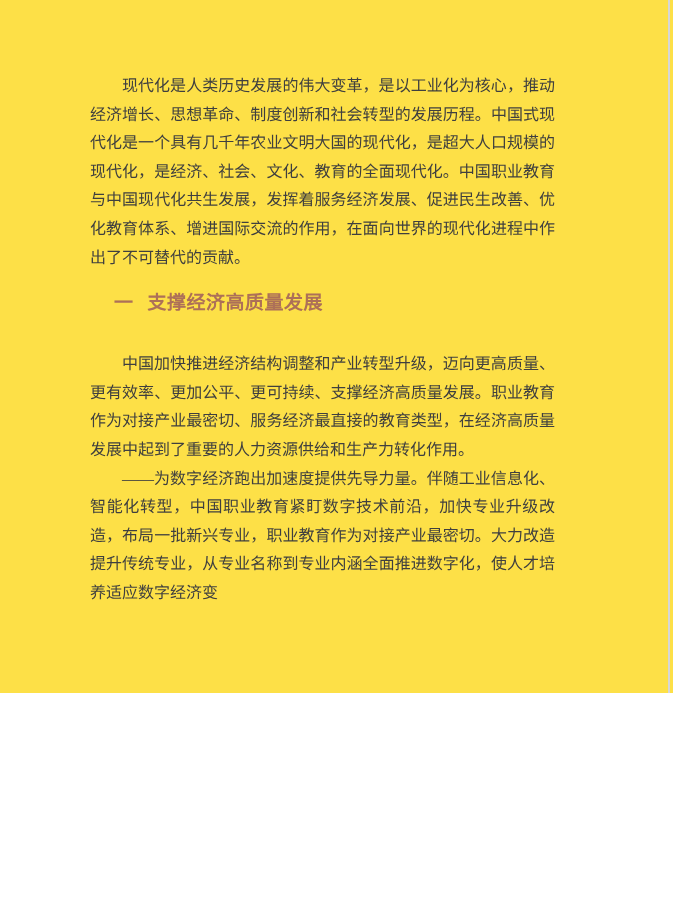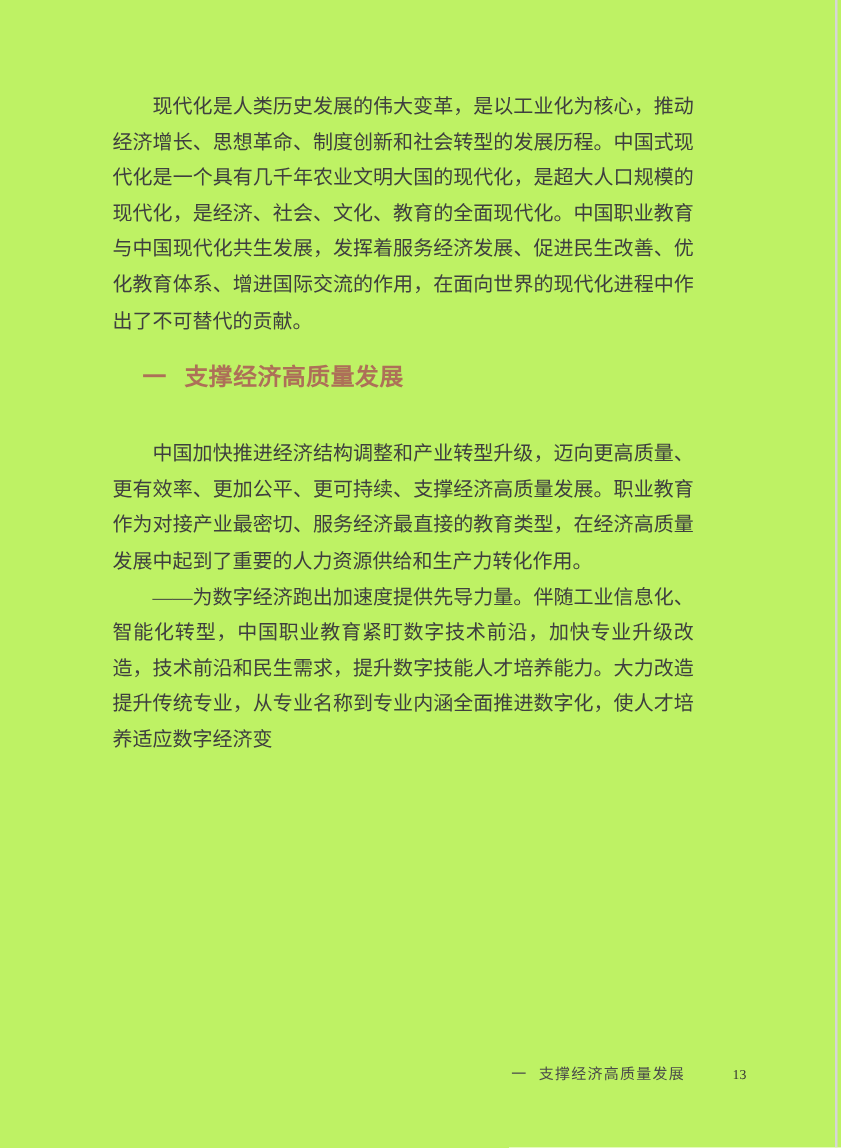--- a/index.html
+++ b/index.html
@@ -3,22 +3,22 @@
 <meta charset="utf-8">
 <style>
   html, body {
     margin: 0;
     padding: 0;
     background: #ffffff;
   }
   .page {
     position: relative;
     width: 673px;
-    height: 918px;
-    background: #bef264;
+    height: 693px;
+    background: #fde047;
     overflow: hidden;
     font-family: "Liberation Serif", "DejaVu Serif", serif;
   }
   
   .page-edge-line {
     position: absolute;
     top: 0;
     bottom: 0;
     right: 3px;
     width: 2px;
@@ -84,21 +84,21 @@
 
     <p class="body-par">现代化是人类历史发展的伟大变革，是以工业化为核心，推动经济增长、思想革命、制度创新和社会转型的发展历程。中国式现代化是一个具有几千年农业文明大国的现代化，是超大人口规模的现代化，是经济、社会、文化、教育的全面现代化。中国职业教育与中国现代化共生发展，发挥着服务经济发展、促进民生改善、优化教育体系、增进国际交流的作用，在面向世界的现代化进程中作出了不可替代的贡献。</p>
 
     <h2 class="section-heading">
       <span class="heading-number">一</span><span class="heading-title">支撑经济高质量发展</span>
     </h2>
 
     <p class="body-par">中国加快推进经济结构调整和产业转型升级，迈向更高质量、更有效率、更加公平、更可持续、支撑经济高质量发展。职业教育作为对接产业最密切、服务经济最直接的教育类型，在经济高质量发展中起到了重要的人力资源供给和生产力转化作用。</p>
 
 
-    <p class="body-par">——为数字经济跑出加速度提供先导力量。伴随工业信息化、智能化转型，中国职业教育紧盯数字技术前沿，加快专业升级改造，技术前沿和民生需求，提升数字技能人才培养能力。大力改造提升传统专业，从专业名称到专业内涵全面推进数字化，使人才培养适应数字经济变</p>
+    <p class="body-par">——为数字经济跑出加速度提供先导力量。伴随工业信息化、智能化转型，中国职业教育紧盯数字技术前沿，加快专业升级改造，布局一批新兴专业，职业教育作为对接产业最密切。大力改造提升传统专业，从专业名称到专业内涵全面推进数字化，使人才培养适应数字经济变</p>
 
   </main>
 
   <footer class="page-footer">
     <span class="footer-section">
       <span class="footer-section-number">一</span><span>支撑经济高质量发展</span>
     </span>
     <span class="footer-page-number">13</span>
   </footer>
 

